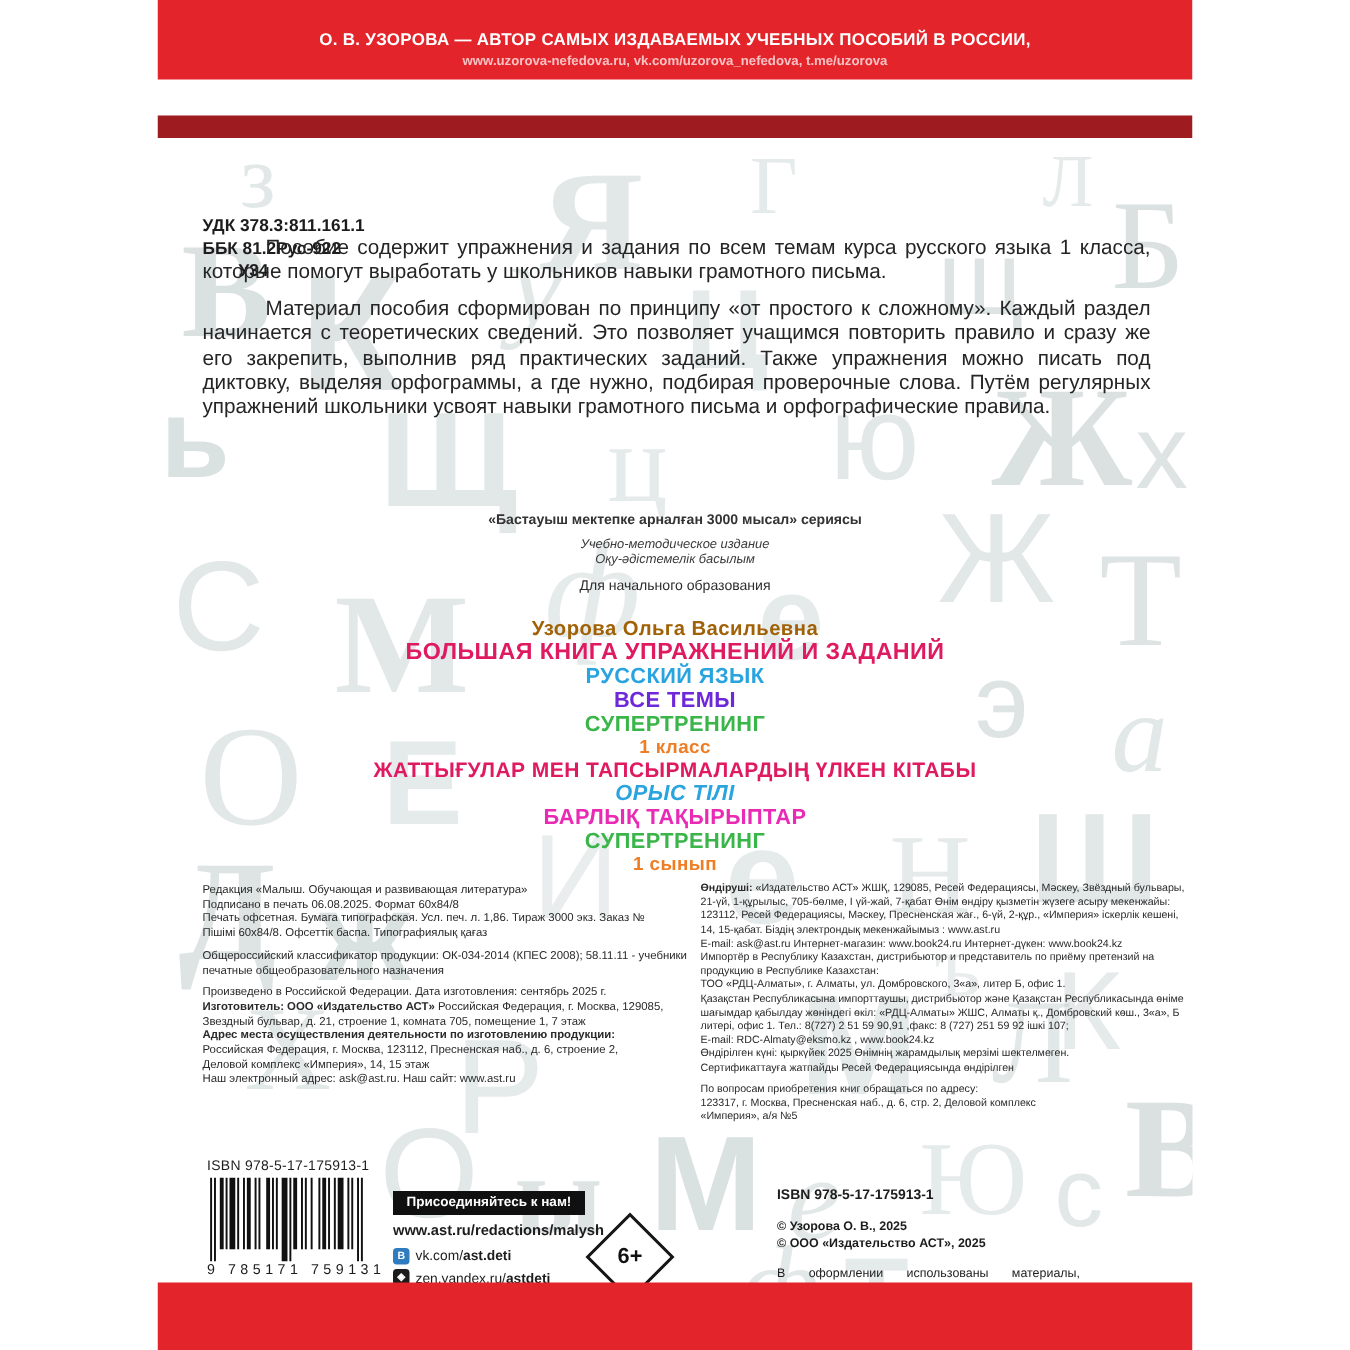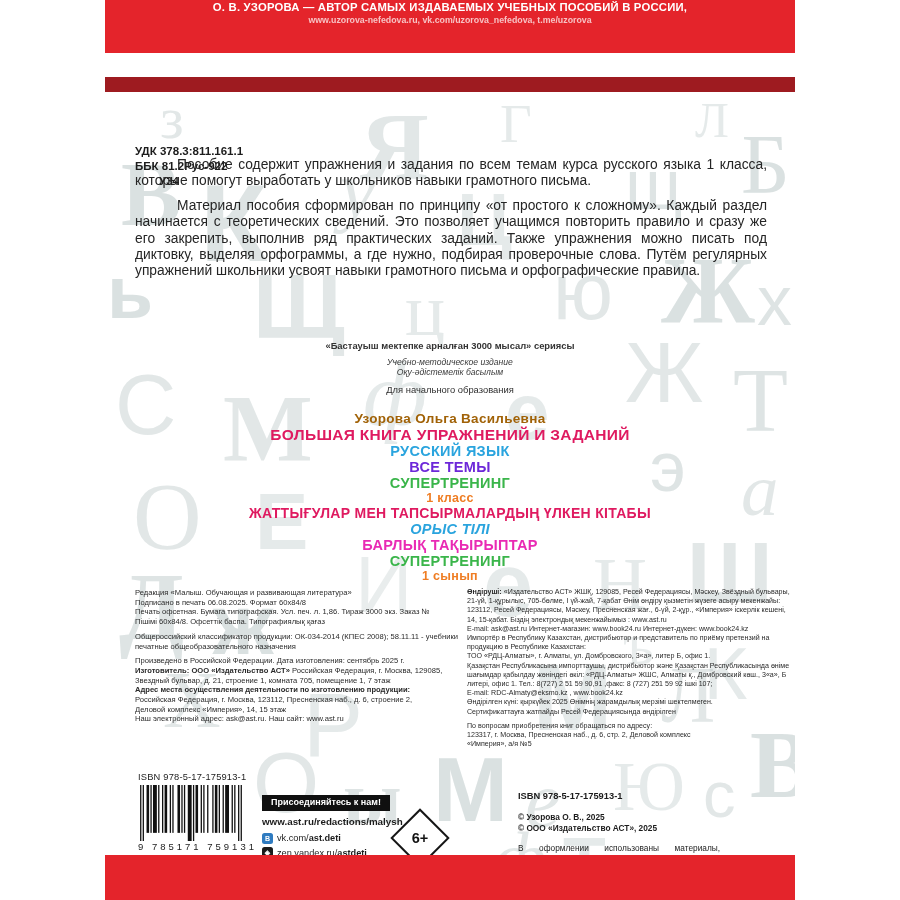--- a/index.html
+++ b/index.html
@@ -9,21 +9,21 @@
     -webkit-font-smoothing:antialiased;
   }
   .cover{position:absolute;left:105px;top:0;width:690px;height:900px;background:#fff;overflow:hidden;}
 
   
   .watermark{position:absolute;inset:0;z-index:0;overflow:hidden;}
   .watermark span{position:absolute;color:#b7c4c4;line-height:1;user-select:none;}
 
   
   .band-top{position:absolute;top:0;left:0;right:0;height:53px;background:var(--red);z-index:3;
-    color:#fff;text-align:center;padding-top:1px;box-sizing:border-box;}
+    color:#fff;text-align:center;padding-top:21px;box-sizing:border-box;}
   .band-top .l{font-weight:700;font-size:11.3px;line-height:13.5px;letter-spacing:.2px;}
   .band-top .links{font-weight:700;font-size:8.8px;line-height:11px;color:rgba(255,255,255,.72);}
   .band-dark{position:absolute;top:77px;left:0;right:0;height:15px;background:var(--darkred);z-index:3;}
   .band-bottom{position:absolute;top:855px;left:0;right:0;height:45px;background:var(--red);z-index:3;}
 
   .layer{position:absolute;inset:0;z-index:2;}
 
   .udk{position:absolute;top:96px;left:30px;font-weight:700;font-size:11.5px;line-height:15px;margin-top:48px;}
   .udk .u34{margin-left:24px;}
 

